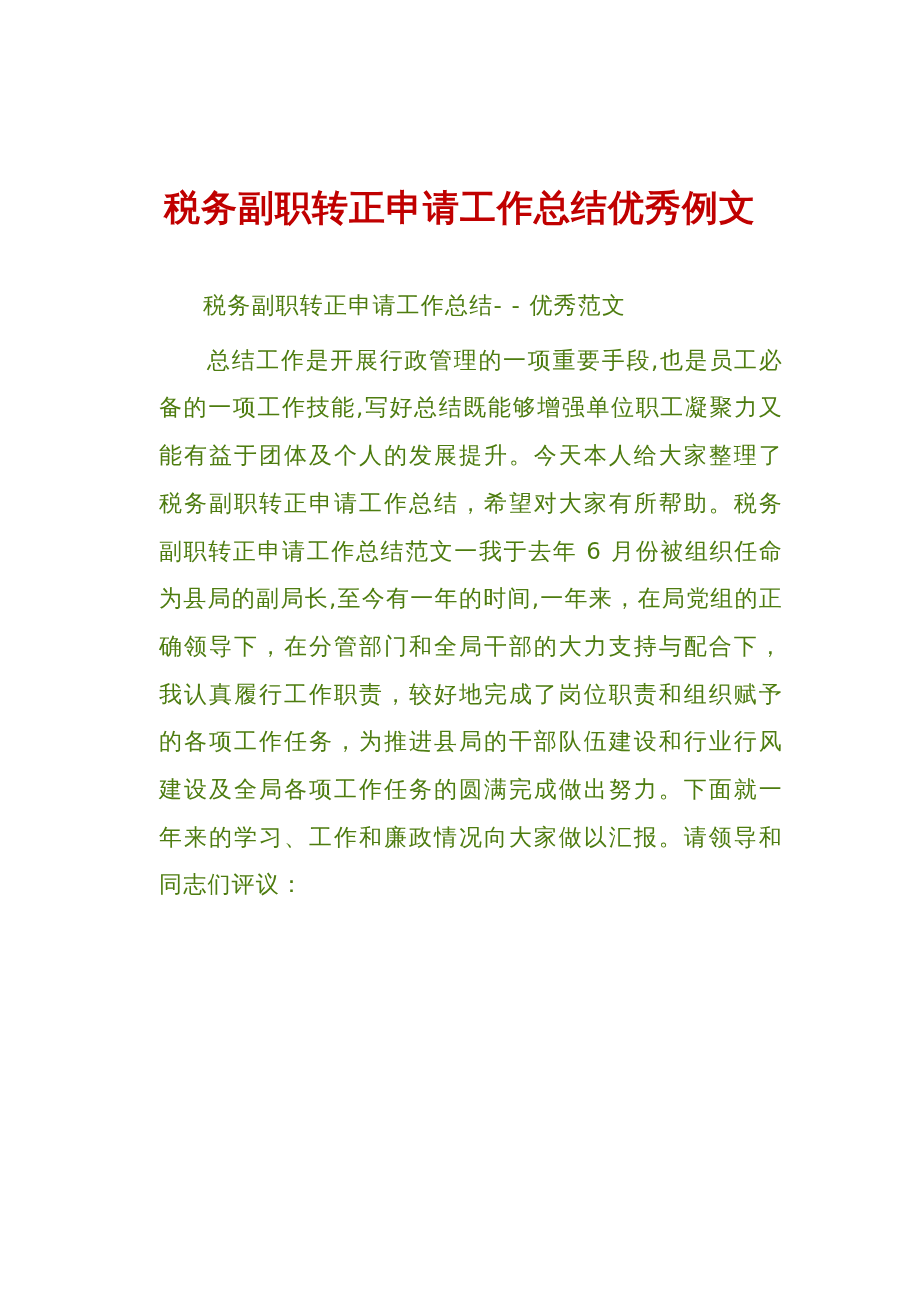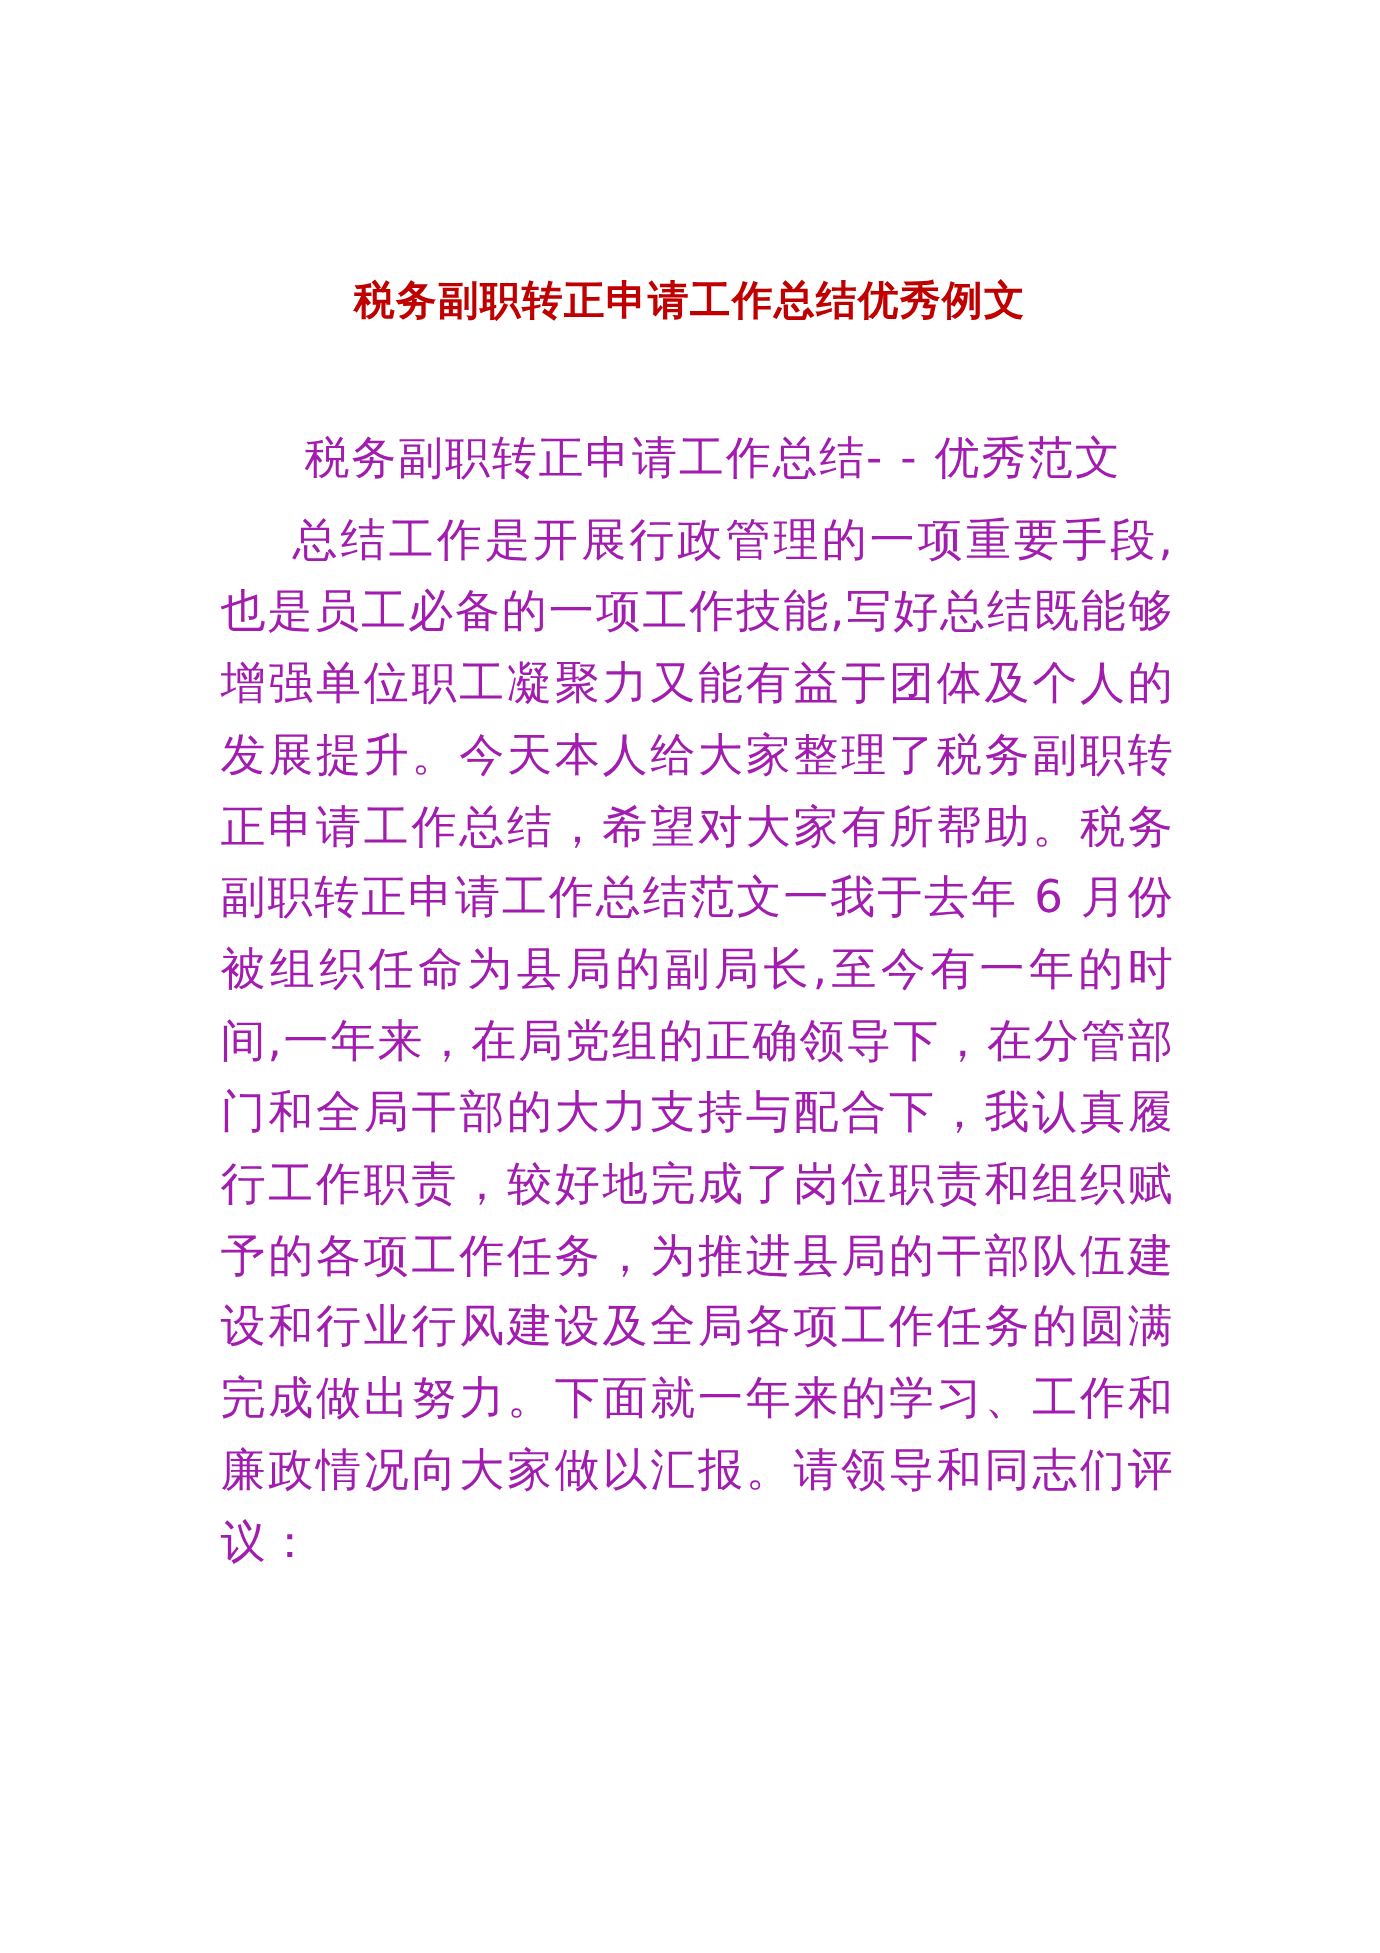--- a/index.html
+++ b/index.html
@@ -20,43 +20,43 @@
       left: 0; top: 0;
       width: 920px; height: 1302px;
     }
     .title {
       position: absolute;
       left: 0;
       width: 920px;
       top: 164px;
       text-align: center;
       font-family: "DejaVu Serif", serif;
-      font-size: 27px;
+      font-size: 36px;
       font-weight: bold;
       color: #c00000;
       letter-spacing: 1px;
       line-height: 38px;
     }
     .body-text {
       position: absolute;
       left: 143px;
       top: 282px;
       width: 640px;
-      font-size: 30px;
+      font-size: 23px;
       line-height: 47.7px;
       letter-spacing: 1.2px;
-      color: #a21caf;
+      color: #4d7c0f;
     }
     .subtitle {
       margin: 0;
       padding-left: 60px;
       white-space: nowrap;
     }
     .para {
-      margin: 7px 0 0 4px;
+      margin: 7px 0 0 16px;
       text-indent: 48px;
       text-align: justify;
     }
     .para + .para { margin-top: 5px; }
   </style>
 </head>
 <body>
 
 <div class="page">
   <h1 class="title">税务副职转正申请工作总结优秀例文</h1>

